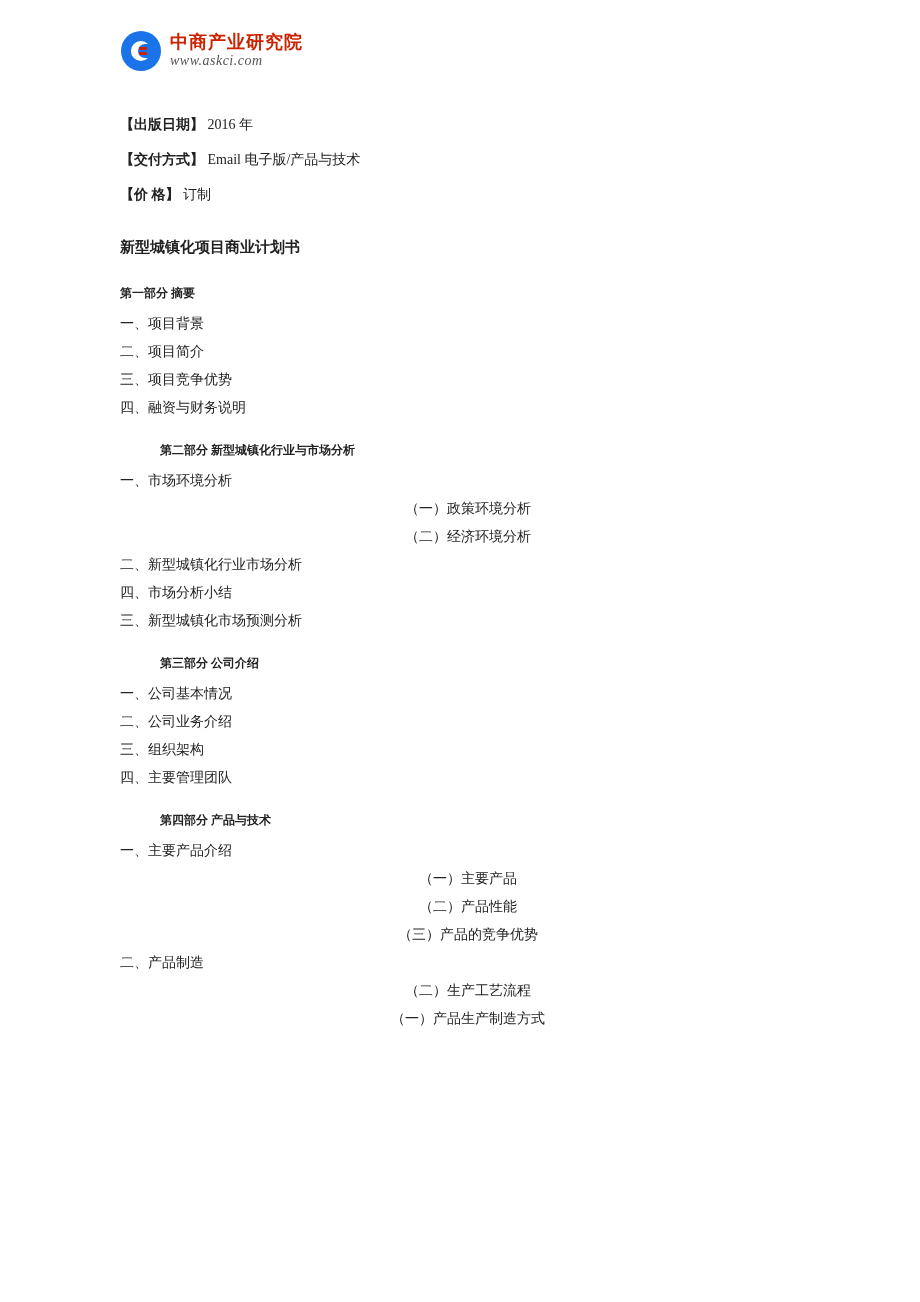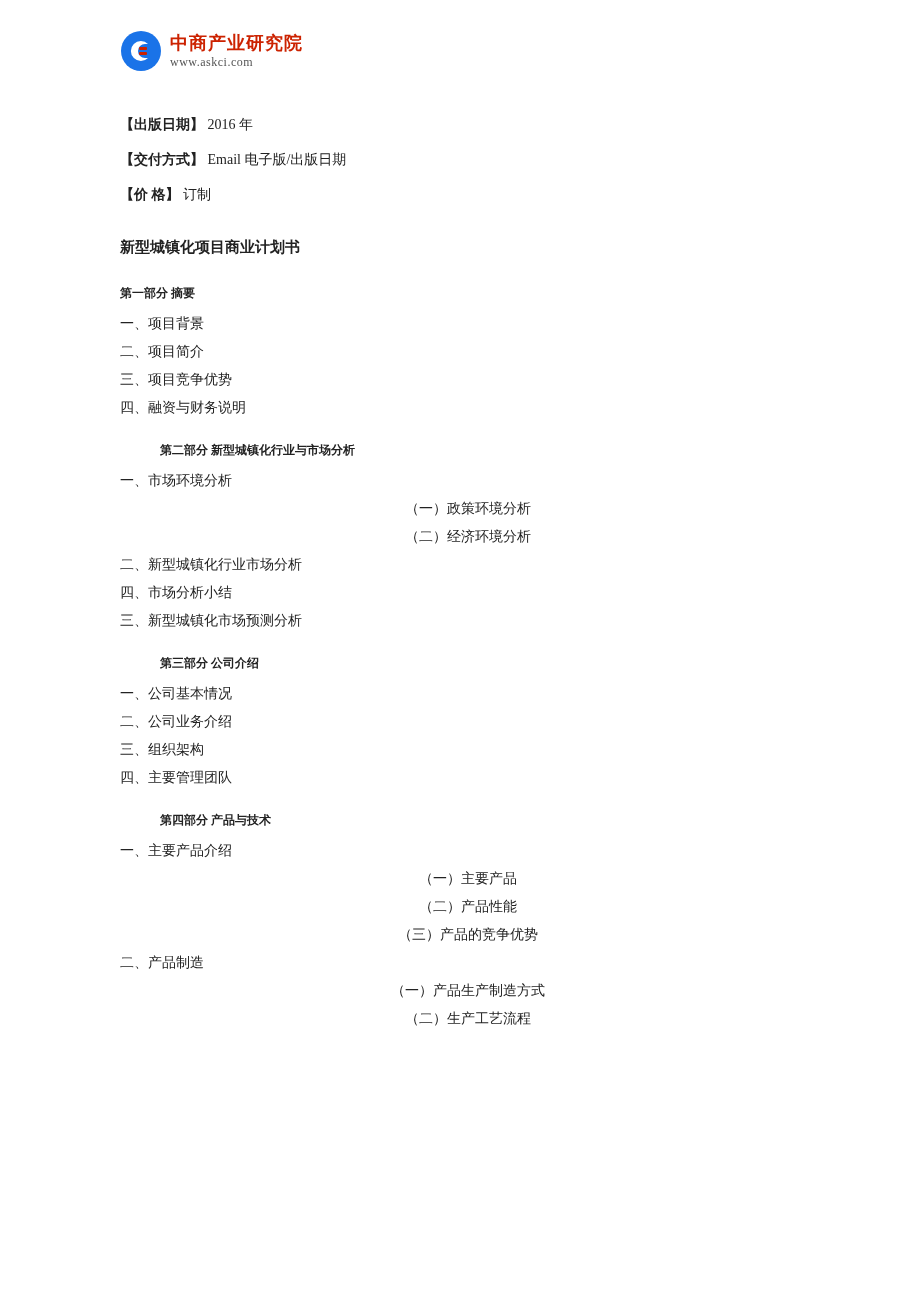--- a/index.html
+++ b/index.html
@@ -45,23 +45,24 @@
 
     .logo-main-text {
       font-size: 18px;
       font-weight: bold;
       color: #cc2200;
       font-family: "SimHei", "黑体", sans-serif;
       letter-spacing: 1px;
     }
 
     .logo-sub-text {
-      font-size: 12px;
+      font-size: 14px;
       color: #555555;
       letter-spacing: 0.5px;
+      font-style: italic;
     }
 
     .meta-section {
       margin-bottom: 30px;
     }
 
     .meta-row {
       margin-bottom: 10px;
       font-size: 14px;
       line-height: 1.8;
@@ -130,21 +131,21 @@
     </div>
   </div>
 
   <div class="meta-section">
     <div class="meta-row">
       <span class="meta-label">【出版日期】</span>
       <span> 2016 年</span>
     </div>
     <div class="meta-row">
       <span class="meta-label">【交付方式】</span>
-      <span> Email 电子版/出版日期</span>
+      <span> Email 电子版/产品与技术</span>
     </div>
     <div class="meta-row">
       <span class="meta-label">【价        格】</span>
       <span> 订制</span>
     </div>
   </div>
 
   <div class="doc-title">新型城镇化项目商业计划书</div>
 
   <div class="toc-container">
@@ -164,17 +165,17 @@
       <div class="toc-item">一、公司基本情况</div>
       <div class="toc-item">二、公司业务介绍</div>
       <div class="toc-item">三、组织架构</div>
       <div class="toc-item">四、主要管理团队</div>
       <div class="section-header section-gap">第四部分  产品与技术</div>
       <div class="toc-item">一、主要产品介绍</div>
       <div class="toc-item-sub">（一）主要产品</div>
       <div class="toc-item-sub">（二）产品性能</div>
       <div class="toc-item-sub">（三）产品的竞争优势</div>
       <div class="toc-item">二、产品制造</div>
+      <div class="toc-item-sub">（二）生产工艺流程</div>
       <div class="toc-item-sub">（一）产品生产制造方式</div>
-      <div class="toc-item-sub">（二）生产工艺流程</div>
     </div>
 
 </div>
 
 </body></html>

